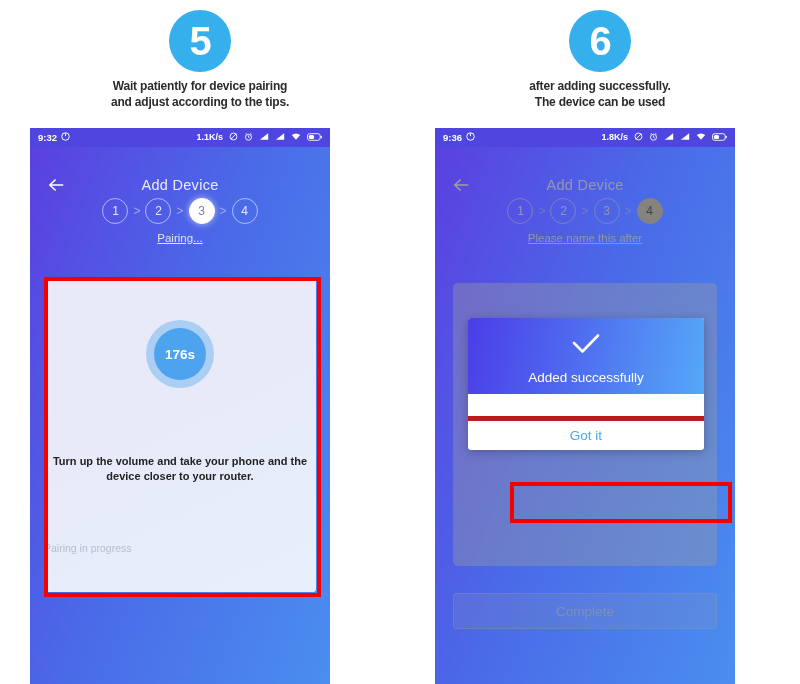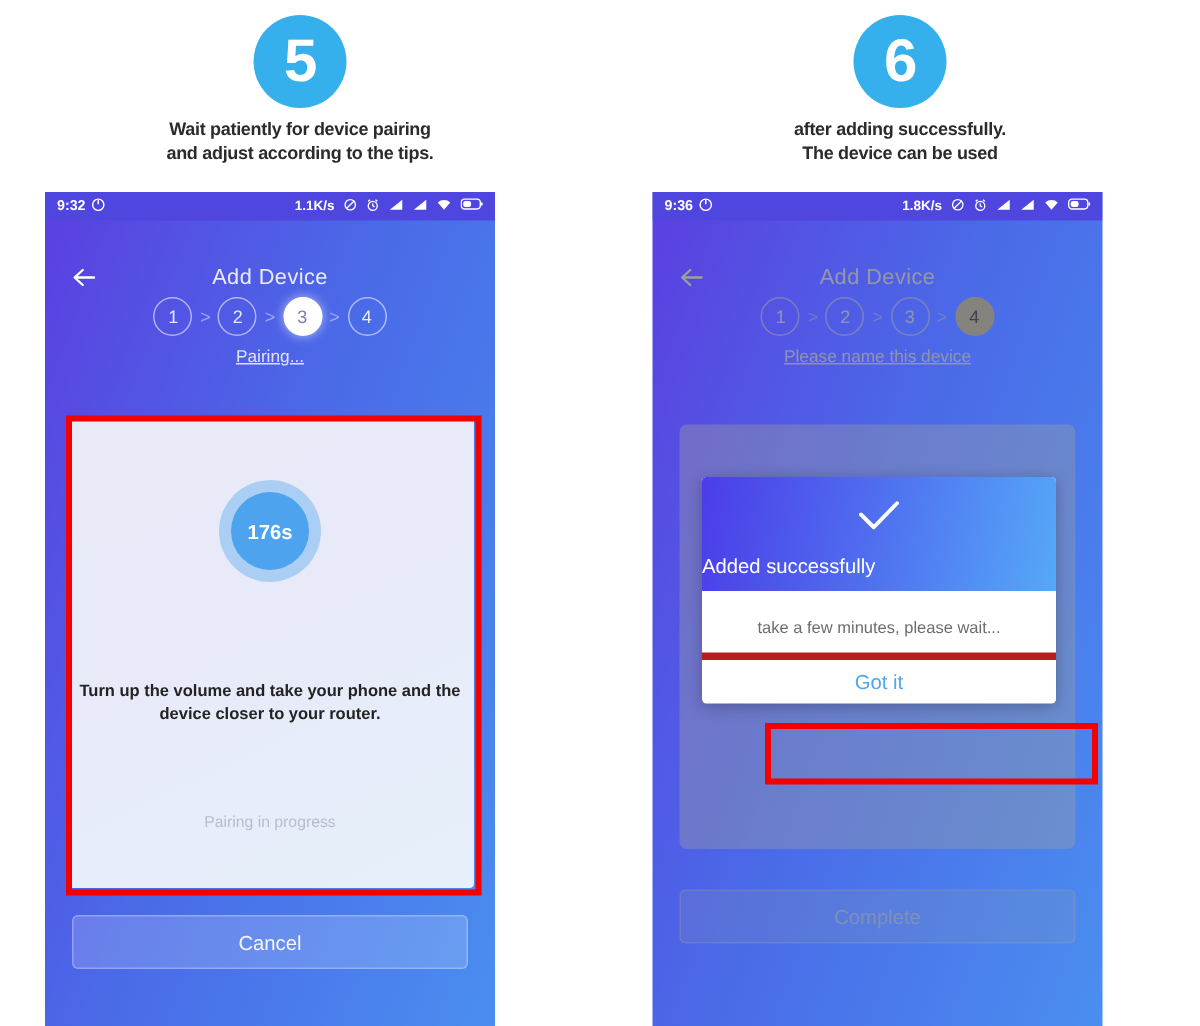--- a/index.html
+++ b/index.html
@@ -121,21 +121,21 @@
     color: #ffffff; font-size: 13.5px; font-weight: bold;
   }
   .pair-hint {
     position: absolute; top: 176px; left: -6px; width: 284px;
     text-align: center;
     color: #232323; font-size: 11px; font-weight: bold;
     line-height: 1.35;
   }
   .pair-progress {
     position: absolute; top: 264px; left: 0; width: 100%;
-    text-align: center;
+    text-align: left;
     color: #b9bcd0; font-size: 10.5px;
   }
 
   
   .bottom-btn {
     position: absolute; left: 18px; width: 264px; height: 36px;
     border-radius: 4px;
     display: flex; align-items: center; justify-content: center;
     font-size: 13.5px;
     background: rgba(255,255,255,0.17);
@@ -166,21 +166,21 @@
     height: 76px;
     background: linear-gradient(100deg, #4b3de8 0%, #4f6bef 45%, #55a8f8 100%);
     position: relative;
   }
   .dlg-check {
     position: absolute; left: 50%; top: 14px; transform: translateX(-50%);
     width: 30px; height: 24px;
   }
   .dlg-head-title {
     position: absolute; bottom: 9px; left: 0; width: 100%;
-    color: #ffffff; font-size: 13.5px;
+    text-align: center; color: #ffffff; font-size: 13.5px;
   }
   .dlg-body {
     padding: 16px 16px 6px;
     text-align: center;
     color: #6d6d6d; font-size: 11px; line-height: 1.7;
   }
   .dlg-action {
     height: 34px;
     display: flex; align-items: center; justify-content: center;
     color: #4aa8f0; font-size: 13.5px;
@@ -285,21 +285,20 @@
       <div class="substatus">Pairing...</div>
 
       <div class="pair-card">
         <div class="timer-wrap">
           <div class="timer-inner">176s</div>
         </div>
         <div class="pair-hint">Turn up the volume and take your phone and the device closer to your router.</div>
         <div class="pair-progress">Pairing in progress</div>
       </div>
 
-      <div class="bottom-btn btn-cancel">Cancel</div>
     </div>
 
     <div class="redbox redbox-pair"></div>
   </div>
 
   <div class="panel panel-right">
 
     <div class="step-badge">6</div>
 
     <div class="step-caption">
@@ -372,38 +371,37 @@
         <div class="steps">
           <span class="step-dot">1</span>
           <span class="step-sep">&gt;</span>
           <span class="step-dot">2</span>
           <span class="step-sep">&gt;</span>
           <span class="step-dot">3</span>
           <span class="step-sep">&gt;</span>
           <span class="step-dot active">4</span>
         </div>
 
-        <div class="substatus">Please name this device</div>
+        <div class="substatus">Please name this after</div>
 
         <div class="name-sheet"></div>
 
         <div class="bottom-btn btn-complete">Complete</div>
       </div>
 
       <div class="dialog">
         <div class="dlg-head">
           <span class="dlg-check">
             <svg width="30" height="24" viewBox="0 0 30 24">
                 <path d="M3 11 L11.5 19.5 L27 3.5" stroke="#ffffff" stroke-width="2.6" fill="none" stroke-linecap="round" stroke-linejoin="round"></path>
               </svg>
           </span>
           <div class="dlg-head-title">Added successfully</div>
         </div>
         <div class="dlg-body">
-          <div>take a few minutes, please wait...</div>
         </div>
         <div class="dlg-action">Got it</div>
       </div>
     </div>
   </div>
 
   <div class="redbox redbox-gotit"></div>
 </div>
 
 </body></html>

